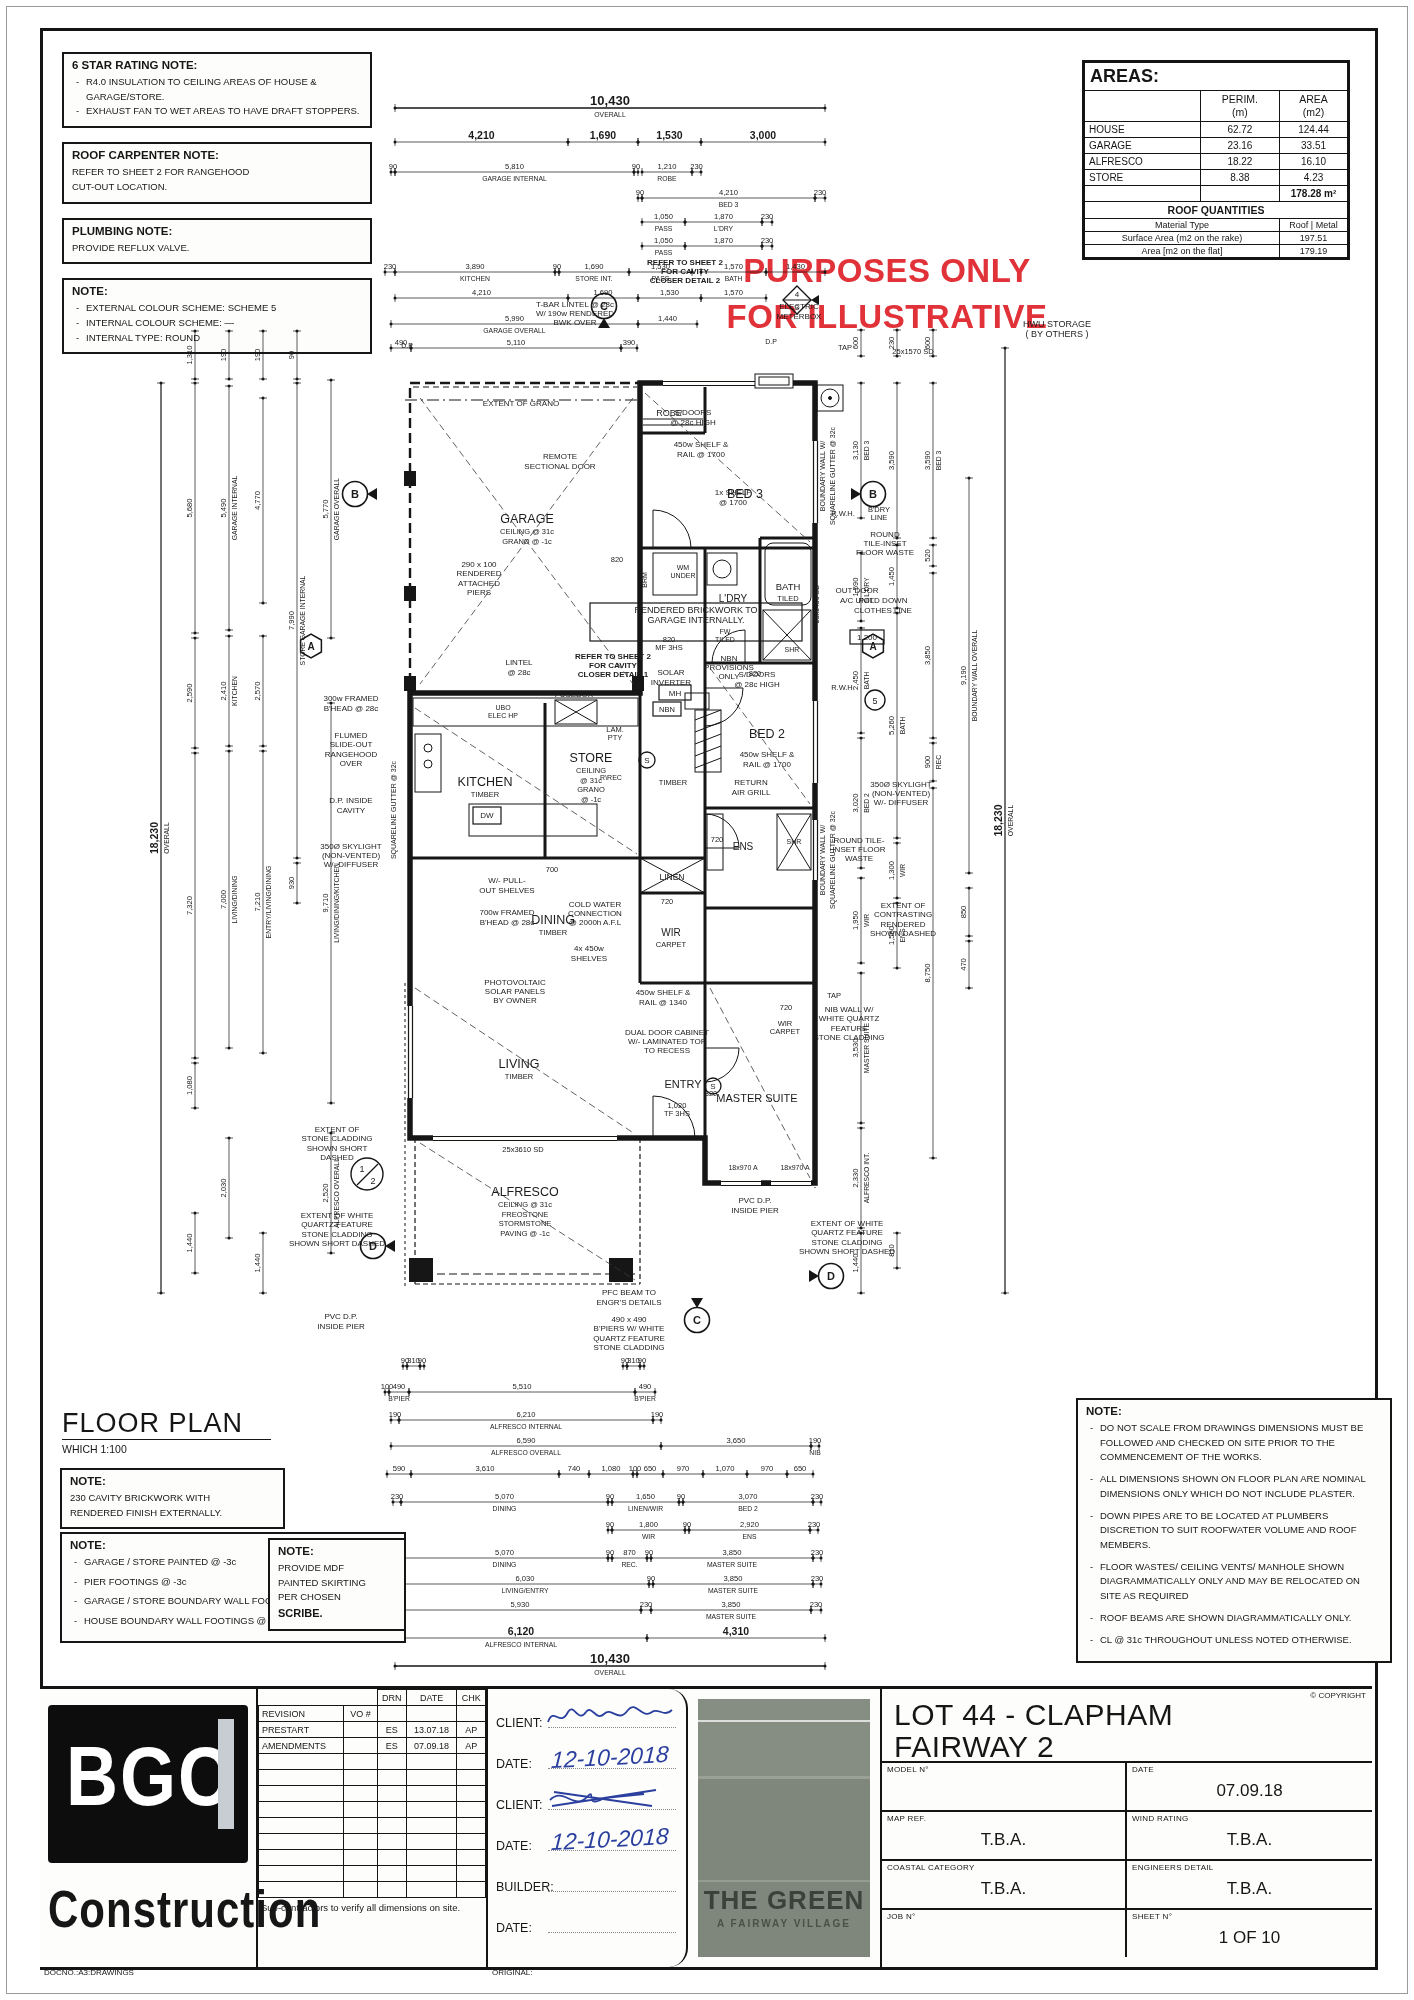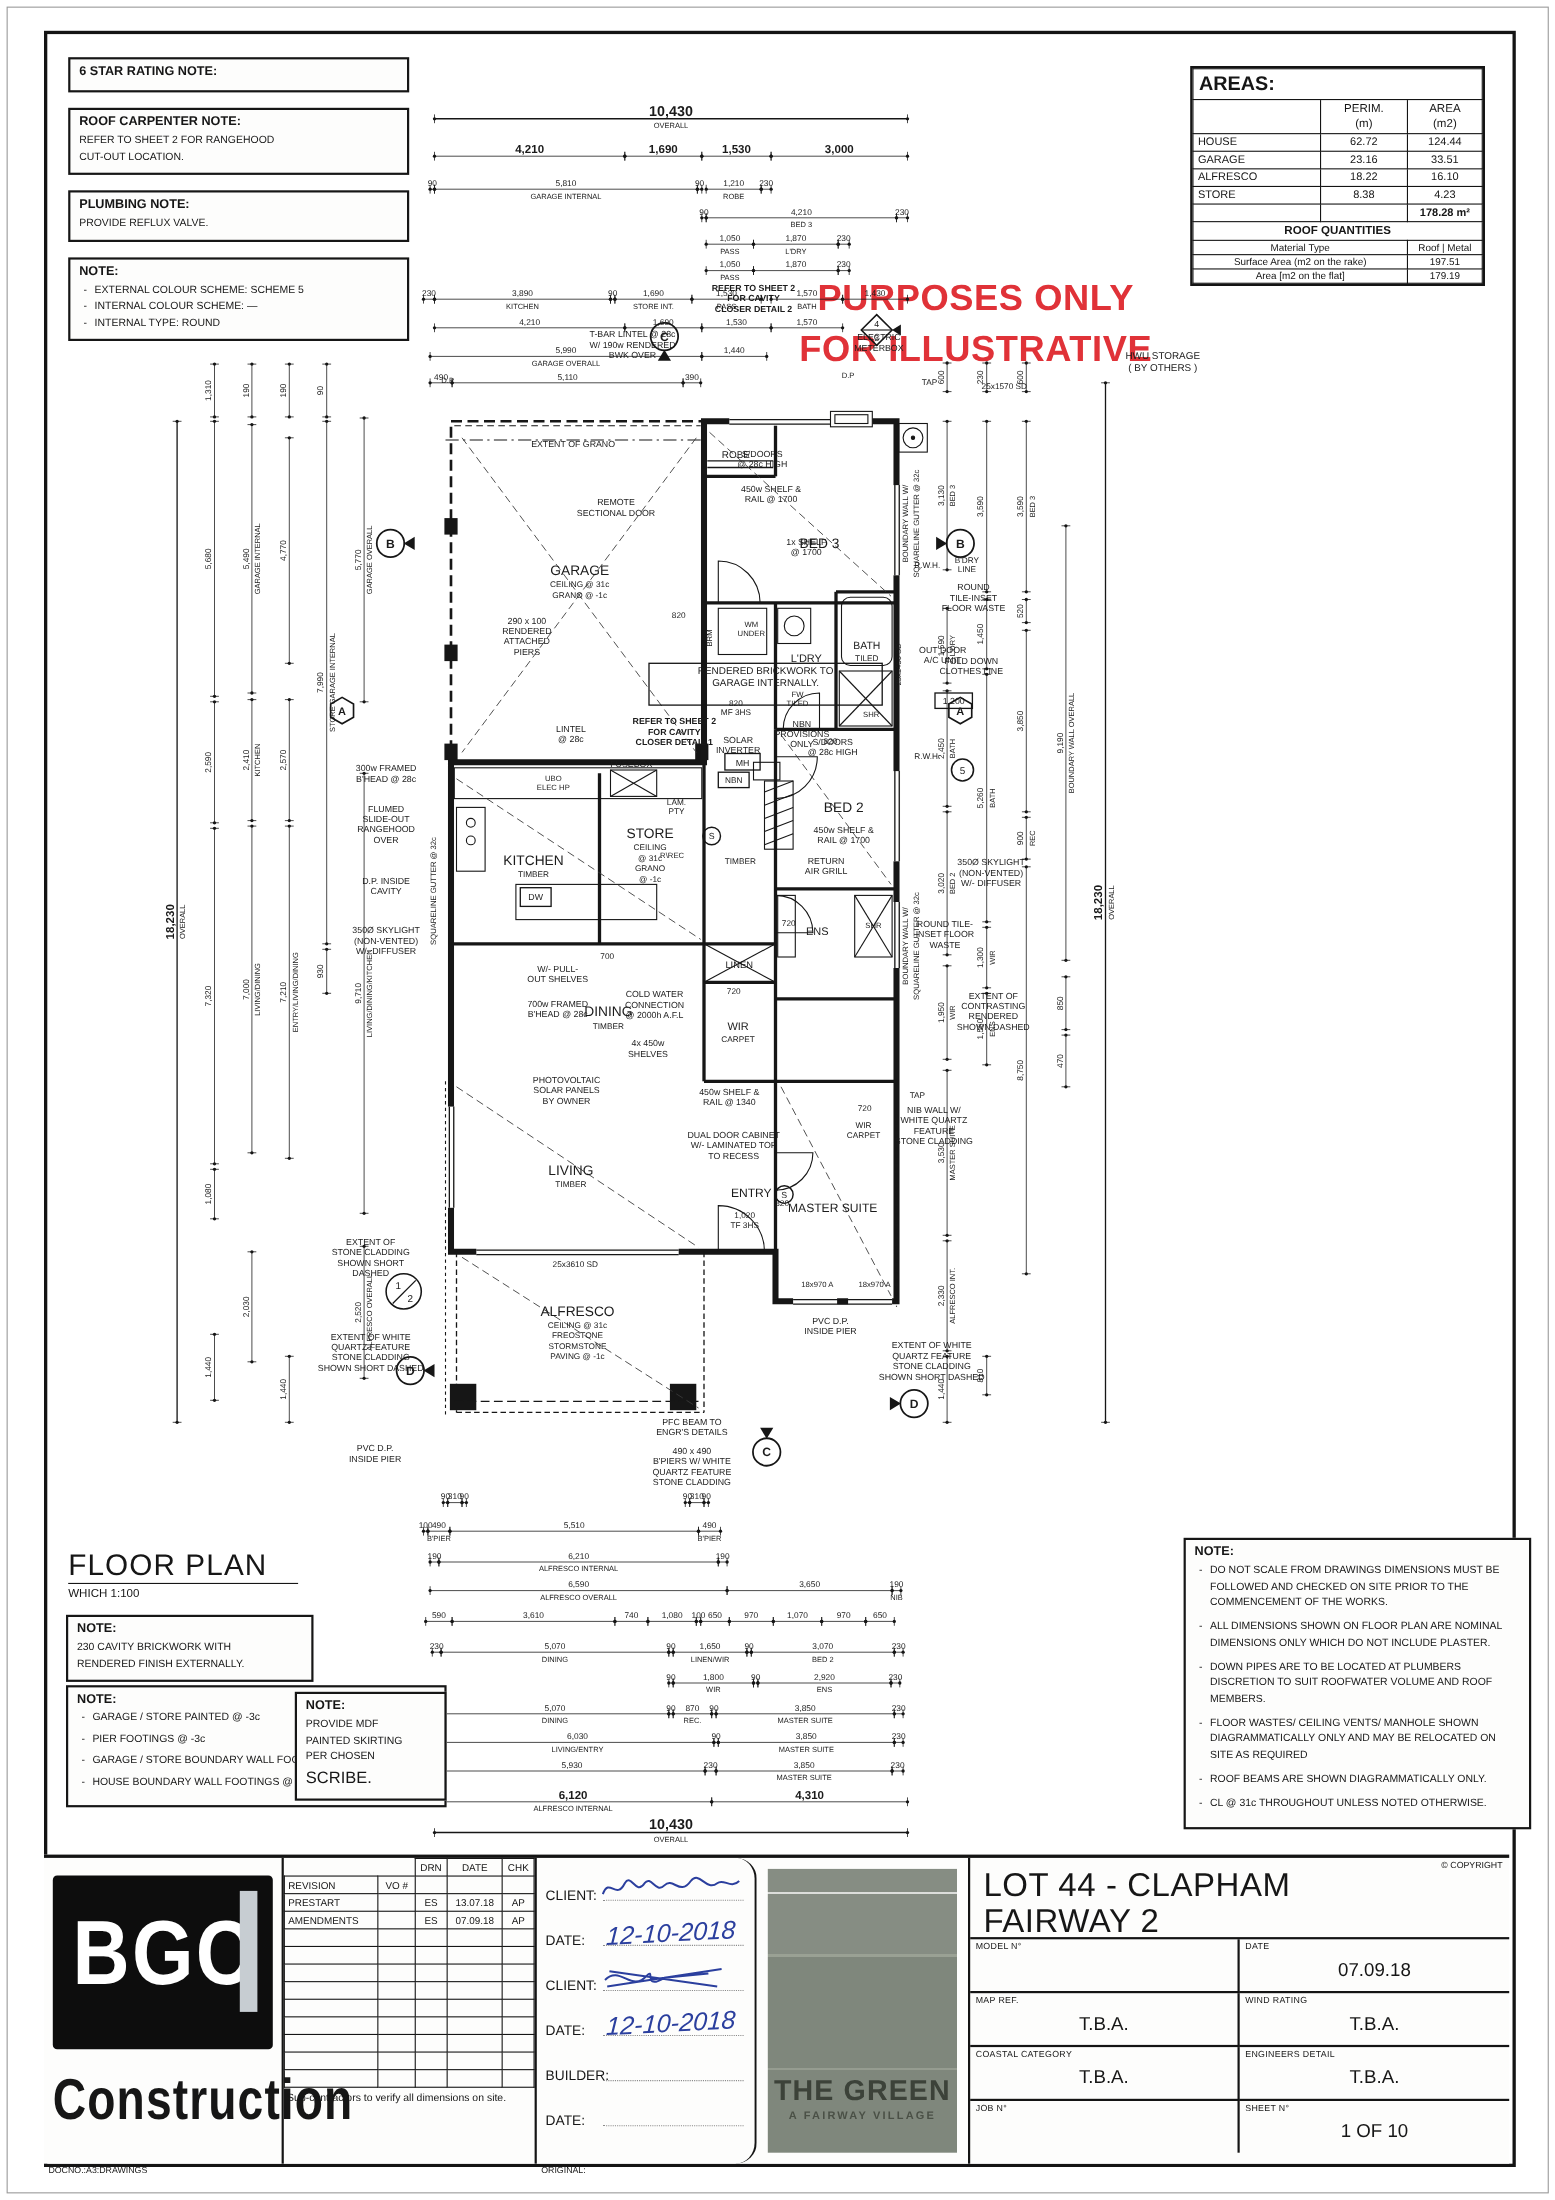--- a/index.html
+++ b/index.html
@@ -82,20 +82,24 @@
 </head>
 <body>
 
 <div class="sheet">
   <div class="outer-border"></div>
   <div class="frame"></div>
 
   <div id="notesTL">
       <div class="note-box">
         <h4>6 STAR RATING NOTE:</h4>
+        <ul>
+          <li>R4.0 INSULATION TO CEILING AREAS OF HOUSE &amp; GARAGE/STORE.</li>
+          <li>EXHAUST FAN TO WET AREAS TO HAVE DRAFT STOPPERS.</li>
+        </ul>
       </div>
       <div class="note-box">
         <h4>ROOF CARPENTER NOTE:</h4>
         <p>REFER TO SHEET 2 FOR RANGEHOOD</p>
         <p>CUT-OUT LOCATION.</p>
       </div>
       <div class="note-box">
         <h4>PLUMBING NOTE:</h4>
         <p>PROVIDE REFLUX VALVE.</p>
       </div>
@@ -1412,21 +1416,21 @@
         <li style="margin-bottom: 5px;">HOUSE BOUNDARY WALL FOOTINGS @ -2c</li>
       </ul>
   </div>
 
   <div id="noteSkirt" class="note-box">
     <h4>NOTE:</h4>
     <div class="body">
         <p style="font-size: 9.5px; margin: 0px; line-height: 1.55;">PROVIDE MDF</p>
         <p style="font-size: 9.5px; margin: 0px; line-height: 1.55;">PAINTED SKIRTING</p>
         <p style="font-size: 9.5px; margin: 0px; line-height: 1.55;">PER CHOSEN</p>
-        <p style="font-size: 15px; margin: 0px; line-height: 1.55;">SCRIBE.</p>
+        <p style="font-size: 11px; margin: 0px; line-height: 1.55; font-weight: bold;">SCRIBE.</p>
       </div>
   </div>
 
   <div id="noteSite" class="note-box">
     <h4>NOTE:</h4>
     <ul>
         <li>DO NOT SCALE FROM DRAWINGS DIMENSIONS MUST BE FOLLOWED AND CHECKED ON SITE PRIOR TO THE COMMENCEMENT OF THE WORKS.</li>
         <li>ALL DIMENSIONS SHOWN ON FLOOR PLAN ARE NOMINAL DIMENSIONS ONLY WHICH DO NOT INCLUDE PLASTER.</li>
         <li>DOWN PIPES ARE TO BE LOCATED AT PLUMBERS DISCRETION TO SUIT ROOFWATER VOLUME AND ROOF MEMBERS.</li>
         <li>FLOOR WASTES/ CEILING VENTS/ MANHOLE SHOWN DIAGRAMMATICALLY ONLY AND MAY BE RELOCATED ON SITE AS REQUIRED</li>

